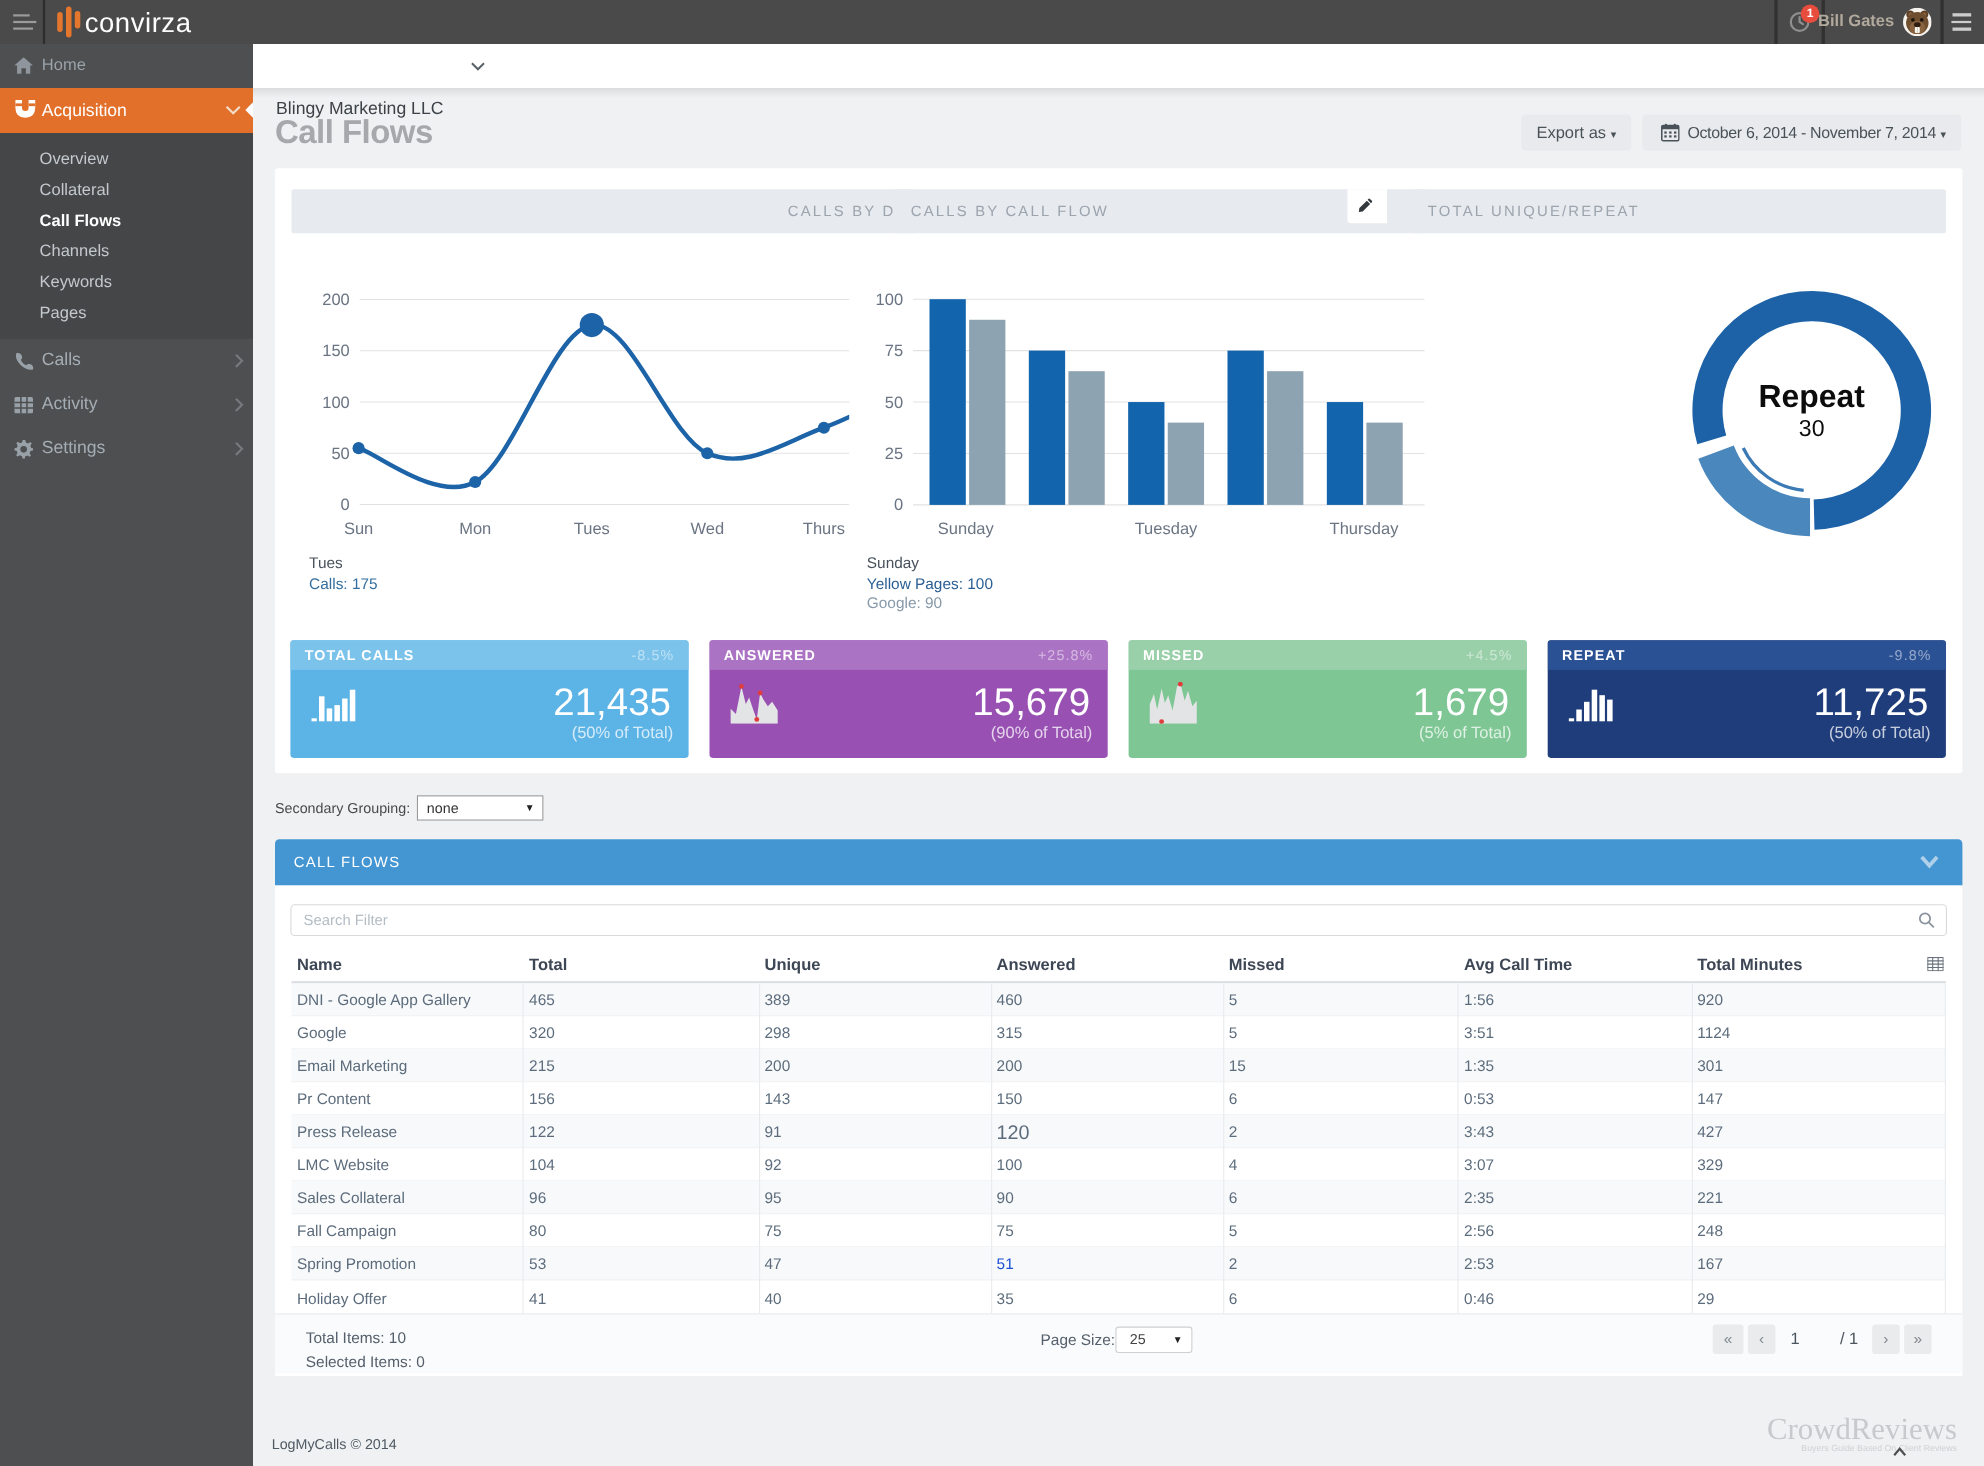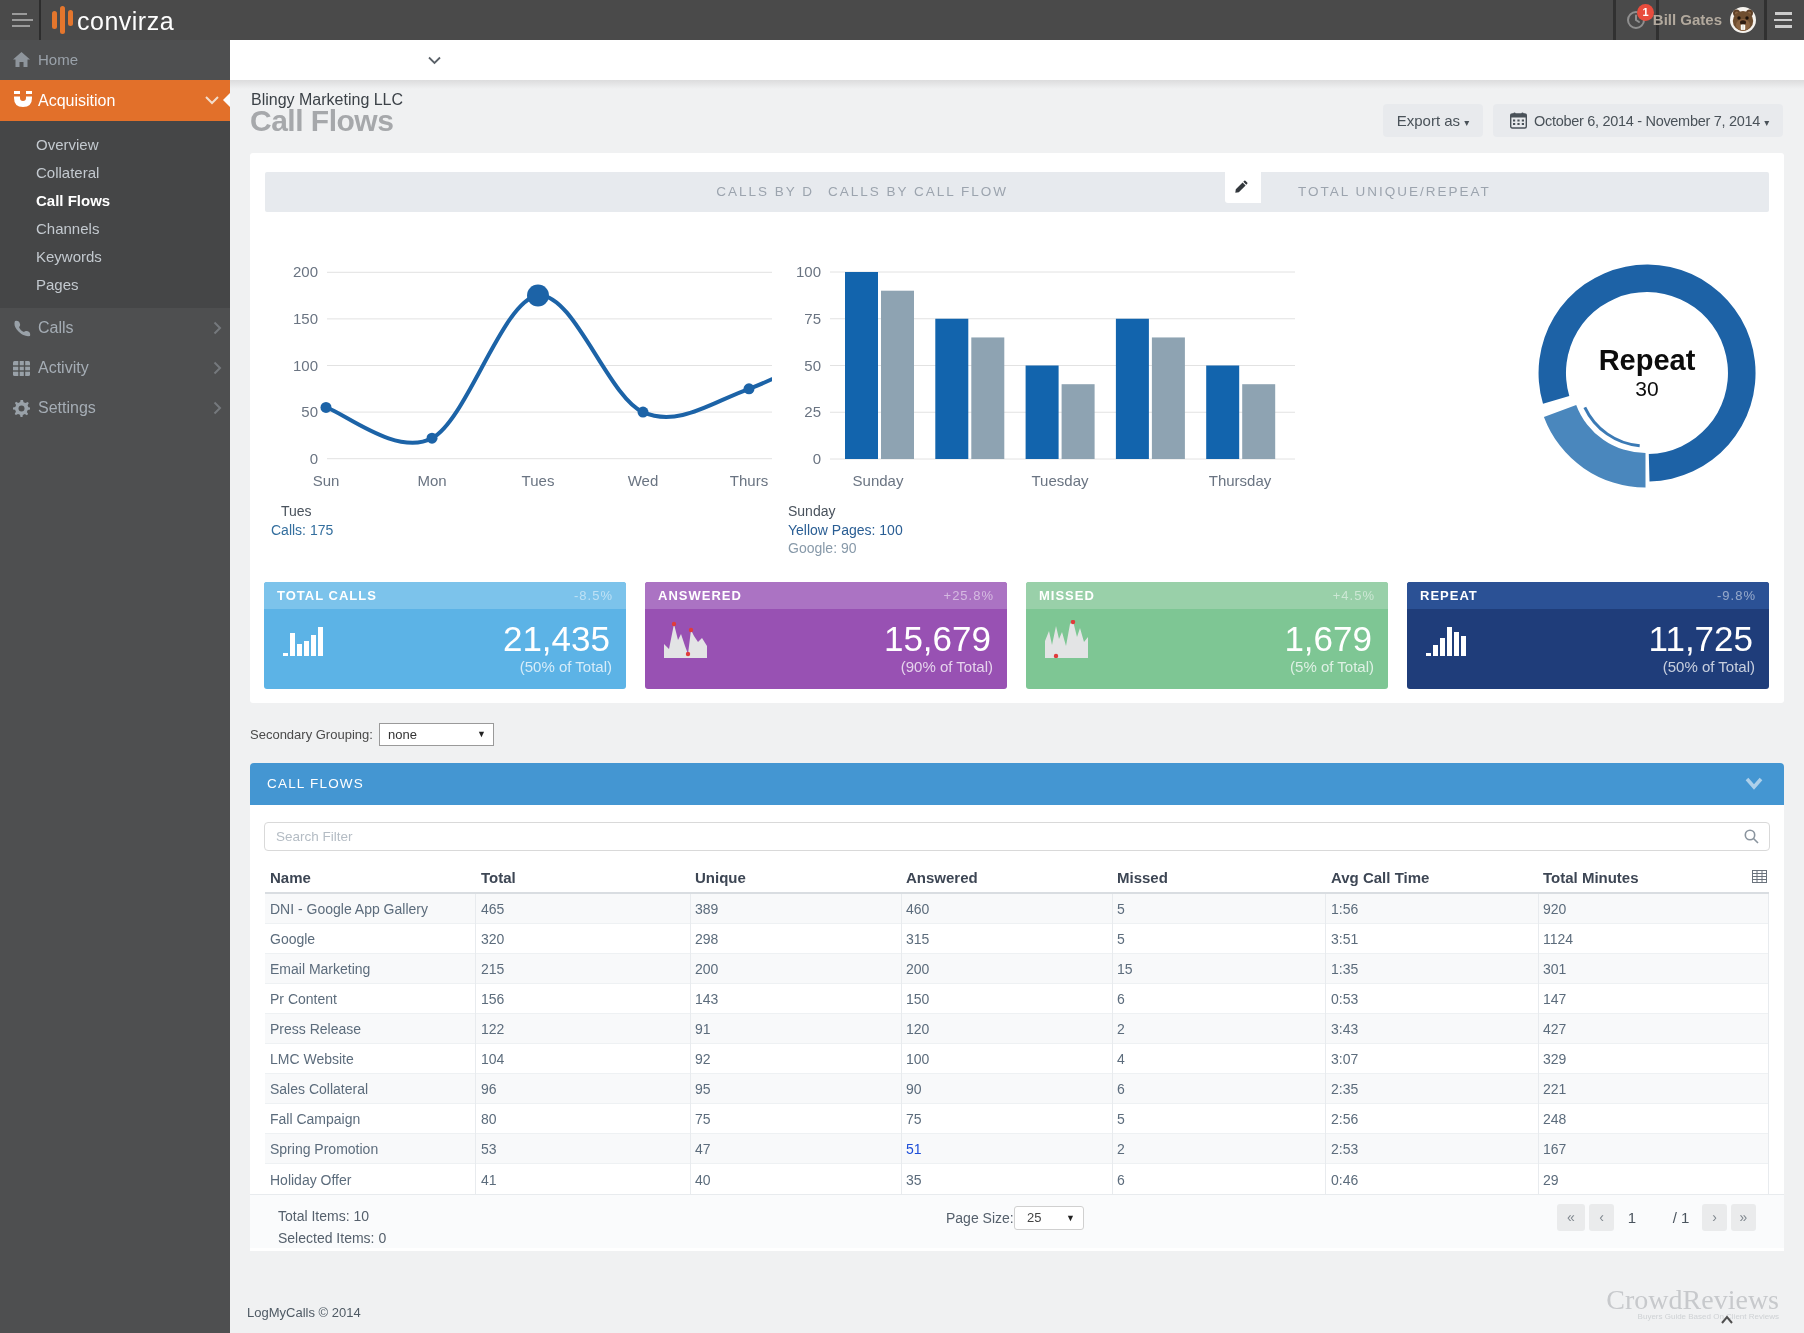--- a/index.html
+++ b/index.html
@@ -223,21 +223,21 @@
   </g>
 
   <path d="M1293.0 253.8 A108.5 108.5 0 1 1 1399.5 331.5 L1398.8 304.0 A81 81 0 1 0 1319.3 246.0 Z" fill="#1d62a6"></path>
   <path d="M1395.5 337.5 A108.5 108.5 0 0 1 1293.9 267.0 L1326.2 254.9 A74 74 0 0 0 1395.5 303.0 Z" fill="#4a87bd"></path>
   <path d="M1334.8 257.3 A67 67 0 0 0 1389.7 295.7" fill="none" stroke="#3b7ab5" stroke-width="3"></path>
   <text x="1397" y="220" font-size="29" font-weight="bold" fill="#0c0c0c" text-anchor="middle">Repeat</text>
   <text x="1397" y="246" font-size="21" fill="#0c0c0c" text-anchor="middle">30</text>
 </svg>
 
 <div class="abs" style="left:281px;top:503px;font-size:14px;color:#49525c;">Tues</div>
-<div class="abs" style="left:271px;top:522px;font-size:14px;color:#336e9e;">Calls: 175</div>
+<div class="abs" style="left:281px;top:522px;font-size:14px;color:#336e9e;">Calls: 175</div>
 <div class="abs" style="left:788px;top:503px;font-size:14px;color:#49525c;">Sunday</div>
 <div class="abs" style="left:788px;top:522px;font-size:14px;color:#2a5e94;">Yellow Pages: 100</div>
 <div class="abs" style="left:788px;top:540px;font-size:14px;color:#8799a9;">Google: 90</div>
 
 <style>
   .card { position:absolute; top:582px; width:362px; height:107px; border-radius:3px; overflow:hidden; }
   .card .hd { position:absolute; left:0; top:0; width:100%; height:27px; }
   .card .ttl { position:absolute; left:13px; top:0; height:27px; line-height:28px; color:#fff; font-size:13px; font-weight:bold; letter-spacing:1px; }
   .card .pct { position:absolute; right:13px; top:0; height:27px; line-height:28px; color:rgba(255,255,255,0.5); font-size:13px; letter-spacing:1px; }
   .card .num { position:absolute; right:16px; top:39px; color:#fff; font-size:35px; line-height:35px; }
@@ -366,21 +366,21 @@
 <div class="abs" style="left:481px;top:984.1px;height:30.05px;line-height:30.05px;font-size:14px;color:#5c6c7c;">156</div>
 <div class="abs" style="left:695px;top:984.1px;height:30.05px;line-height:30.05px;font-size:14px;color:#5c6c7c;">143</div>
 <div class="abs" style="left:906px;top:984.1px;height:30.05px;line-height:30.05px;font-size:14px;color:#5c6c7c;">150</div>
 <div class="abs" style="left:1117px;top:984.1px;height:30.05px;line-height:30.05px;font-size:14px;color:#5c6c7c;">6</div>
 <div class="abs" style="left:1331px;top:984.1px;height:30.05px;line-height:30.05px;font-size:14px;color:#5c6c7c;">0:53</div>
 <div class="abs" style="left:1543px;top:984.1px;height:30.05px;line-height:30.05px;font-size:14px;color:#5c6c7c;">147</div>
 <div class="abs" style="left:265px;top:1014.2px;width:1504px;height:30.05px;background:#f8f9fa;border-bottom:1px solid #eef1f3;"></div>
 <div class="abs" style="left:270px;top:1014.2px;height:30.05px;line-height:30.05px;font-size:14px;color:#5c6c7c;">Press Release</div>
 <div class="abs" style="left:481px;top:1014.2px;height:30.05px;line-height:30.05px;font-size:14px;color:#5c6c7c;">122</div>
 <div class="abs" style="left:695px;top:1014.2px;height:30.05px;line-height:30.05px;font-size:14px;color:#5c6c7c;">91</div>
-<div class="abs" style="left:906px;top:1014.2px;height:30.05px;line-height:30.05px;font-size:14px;color:#5c6c7c;">120</div>
+<div class="abs" style="left:906px;top:1014.2px;height:30.05px;line-height:30.05px;font-size:18px;color:#5c6c7c;">120</div>
 <div class="abs" style="left:1117px;top:1014.2px;height:30.05px;line-height:30.05px;font-size:14px;color:#5c6c7c;">2</div>
 <div class="abs" style="left:1331px;top:1014.2px;height:30.05px;line-height:30.05px;font-size:14px;color:#5c6c7c;">3:43</div>
 <div class="abs" style="left:1543px;top:1014.2px;height:30.05px;line-height:30.05px;font-size:14px;color:#5c6c7c;">427</div>
 <div class="abs" style="left:265px;top:1044.2px;width:1504px;height:30.05px;background:#ffffff;border-bottom:1px solid #eef1f3;"></div>
 <div class="abs" style="left:270px;top:1044.2px;height:30.05px;line-height:30.05px;font-size:14px;color:#5c6c7c;">LMC Website</div>
 <div class="abs" style="left:481px;top:1044.2px;height:30.05px;line-height:30.05px;font-size:14px;color:#5c6c7c;">104</div>
 <div class="abs" style="left:695px;top:1044.2px;height:30.05px;line-height:30.05px;font-size:14px;color:#5c6c7c;">92</div>
 <div class="abs" style="left:906px;top:1044.2px;height:30.05px;line-height:30.05px;font-size:14px;color:#5c6c7c;">100</div>
 <div class="abs" style="left:1117px;top:1044.2px;height:30.05px;line-height:30.05px;font-size:14px;color:#5c6c7c;">4</div>
 <div class="abs" style="left:1331px;top:1044.2px;height:30.05px;line-height:30.05px;font-size:14px;color:#5c6c7c;">3:07</div>

